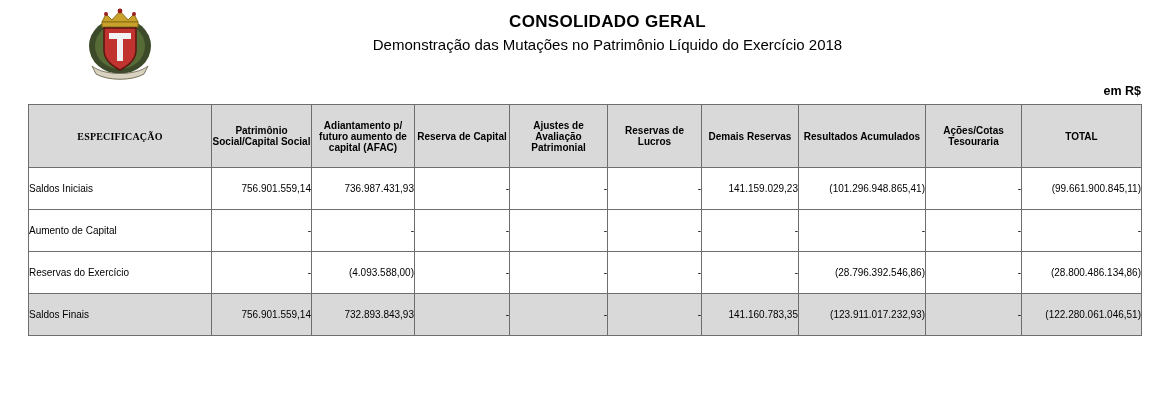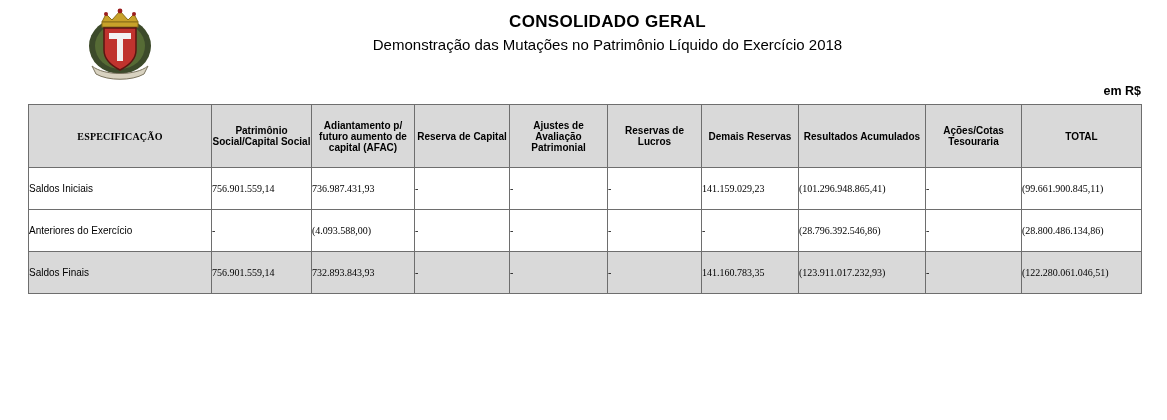--- a/index.html
+++ b/index.html
@@ -101,23 +101,23 @@
   tbody td {
     height: 41px;
     font-size: 10px;
   }
   td.label {
     text-align: left;
     padding-left: 6px;
     padding-right: 4px;
   }
   td.num {
+    text-align: right;
     padding-right: 7px;
     white-space: nowrap;
-    font-family: Liberation Serif, serif;
   }
   tr.total-row td {
     background: #d9d9d9;
     font-weight: normal;
   }
 
   
   col.c0 { width: 183px; }
   col.c1 { width: 100px; }
   col.c2 { width: 103px; }
@@ -199,21 +199,33 @@
           <td class="num">736.987.431,93</td>
           <td class="num">-</td>
           <td class="num">-</td>
           <td class="num">-</td>
           <td class="num">141.159.029,23</td>
           <td class="num">(101.296.948.865,41)</td>
           <td class="num">-</td>
           <td class="num">(99.661.900.845,11)</td>
         </tr>
         <tr>
-          <td class="label">Anteriores do  Exercício</td>
+          <td class="label">Aumento de Capital</td>
+          <td class="num">-</td>
+          <td class="num">-</td>
+          <td class="num">-</td>
+          <td class="num">-</td>
+          <td class="num">-</td>
+          <td class="num">-</td>
+          <td class="num">-</td>
+          <td class="num">-</td>
+          <td class="num">-</td>
+        </tr>
+        <tr>
+          <td class="label">Reservas do  Exercício</td>
           <td class="num">-</td>
           <td class="num">(4.093.588,00)</td>
           <td class="num">-</td>
           <td class="num">-</td>
           <td class="num">-</td>
           <td class="num">-</td>
           <td class="num">(28.796.392.546,86)</td>
           <td class="num">-</td>
           <td class="num">(28.800.486.134,86)</td>
         </tr>

